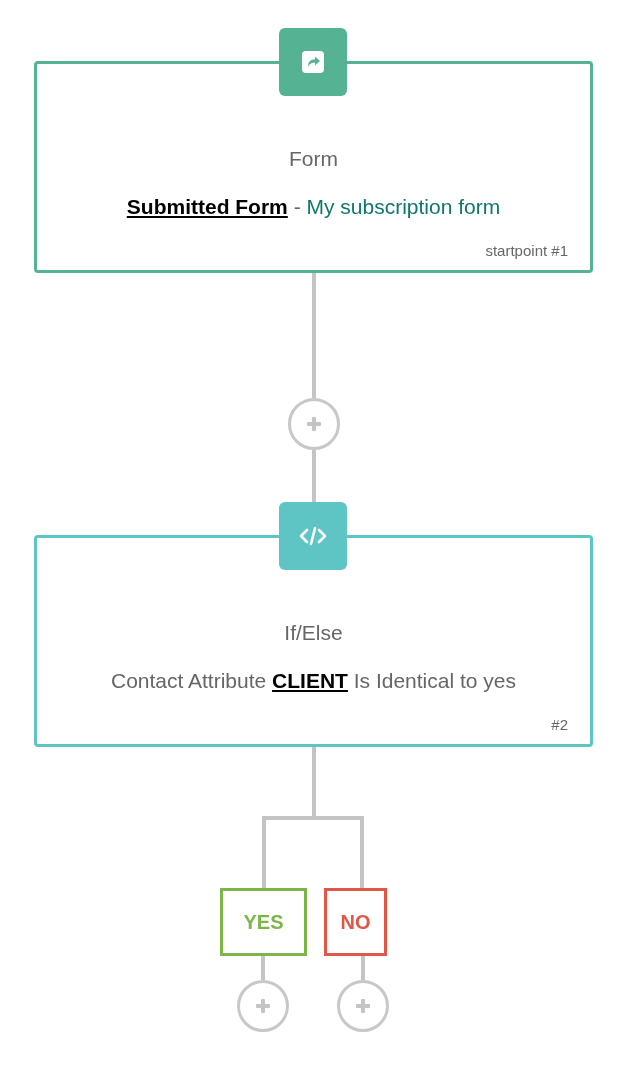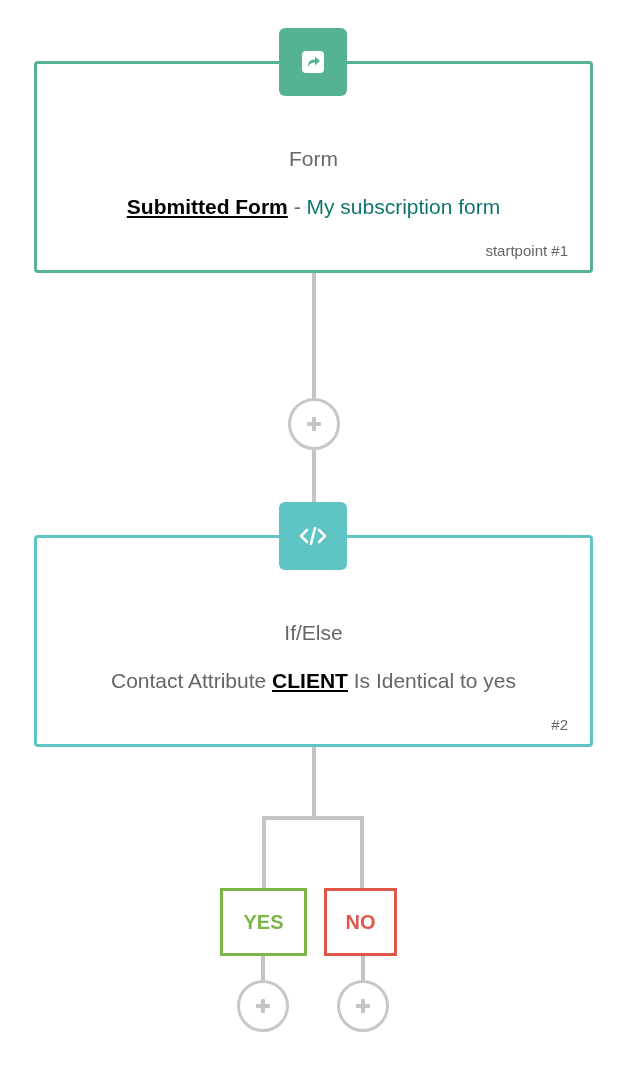--- a/index.html
+++ b/index.html
@@ -60,21 +60,21 @@
 </div>
 <div class="badge" style="left:279px; top:502px; background:#5ec4c4;">
   <svg width="28" height="20" viewBox="0 0 28 20">
     <path d="M8 4 L2 10 L8 16" stroke="#fff" stroke-width="2.6" fill="none" stroke-linecap="round" stroke-linejoin="round"></path>
     <path d="M20 4 L26 10 L20 16" stroke="#fff" stroke-width="2.6" fill="none" stroke-linecap="round" stroke-linejoin="round"></path>
     <path d="M16 2 L12 18" stroke="#fff" stroke-width="2.6" stroke-linecap="round"></path>
   </svg>
 </div>
 
 <div class="branch" style="left:220px; top:888px; width:87px; height:68px; border-color:#7ab648; color:#7ab648;">YES</div>
-<div class="branch" style="left:324px; top:888px; width:73px; height:68px; border-color:#e0574a; color:#e0574a;">NO</div>
+<div class="branch" style="left:324px; top:888px; width:63px; height:68px; border-color:#e0574a; color:#e0574a;">NO</div>
 
 <div class="plus" style="left:237px; top:980px;">
   <svg width="16" height="16" viewBox="0 0 16 16">
       <rect x="6" y="1" width="4" height="14" rx="1" fill="#c4c4c4"></rect>
       <rect x="1" y="6" width="14" height="4" rx="1" fill="#c4c4c4"></rect>
     </svg>
 </div>
 <div class="plus" style="left:337px; top:980px;">
   <svg width="16" height="16" viewBox="0 0 16 16">
       <rect x="6" y="1" width="4" height="14" rx="1" fill="#c4c4c4"></rect>

